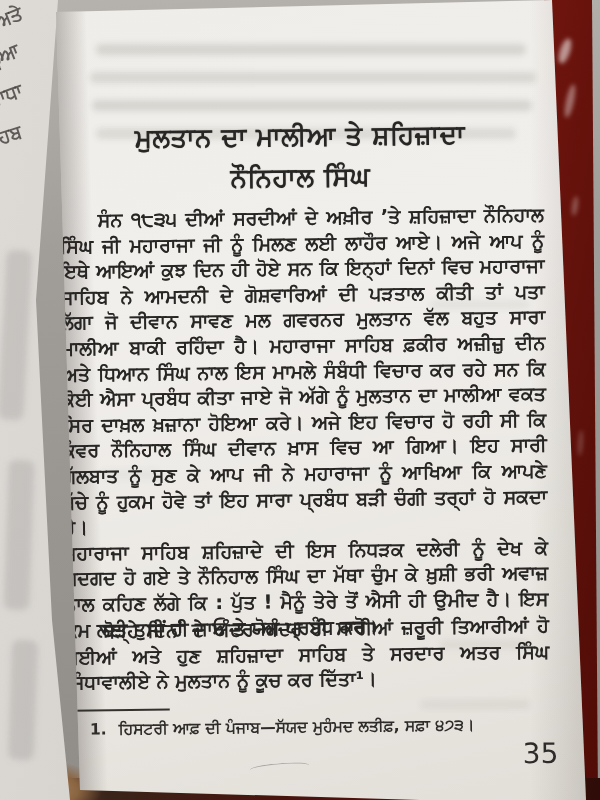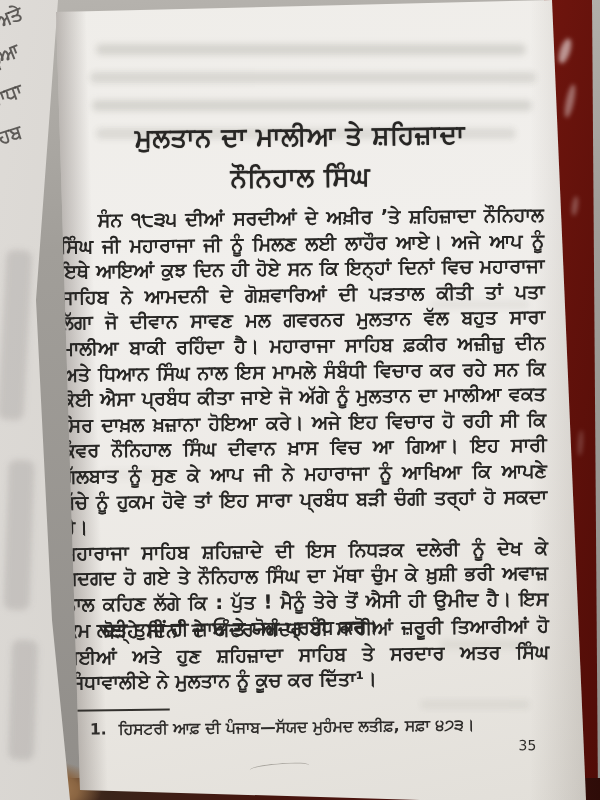--- a/index.html
+++ b/index.html
@@ -64,21 +64,21 @@
         font-weight:bold;text-shadow:0 0 .6px rgba(35,32,30,.4);}
   .para0{top:205px;}
   .para1{top:616px;}
   .line{text-align:justify;text-align-last:justify;white-space:normal;}
   .line.last{text-align-last:left;}
   .line.indent{text-indent:38px;}
   .fn-rule{position:absolute;left:62px;top:707px;width:104px;border-top:2.5px solid #33312e;}
   .footnote{position:absolute;left:62px;width:482px;top:716px;font-size:15.5px;
             line-height:22px;font-weight:bold;color:#2e2c2a;padding-left:24px;}
   .footnote .marker{margin-right:12px;}
-  .page-number{position:absolute;right:68px;top:740px;font-size:14px;color:#2e2c2a;}
+  .page-number{position:absolute;right:46px;top:740px;font-size:28px;color:#2e2c2a;}
   .pen-mark{position:absolute;left:245px;top:763px;width:60px;height:8px;
             border-top:1.5px solid rgba(120,116,110,.55);border-radius:50%;transform:rotate(-4deg);}
 </style>
 </head>
 <body>
 
 <div class="scene">
 
   <div class="cover"></div>
   <div class="cover-gloss g1"></div>

